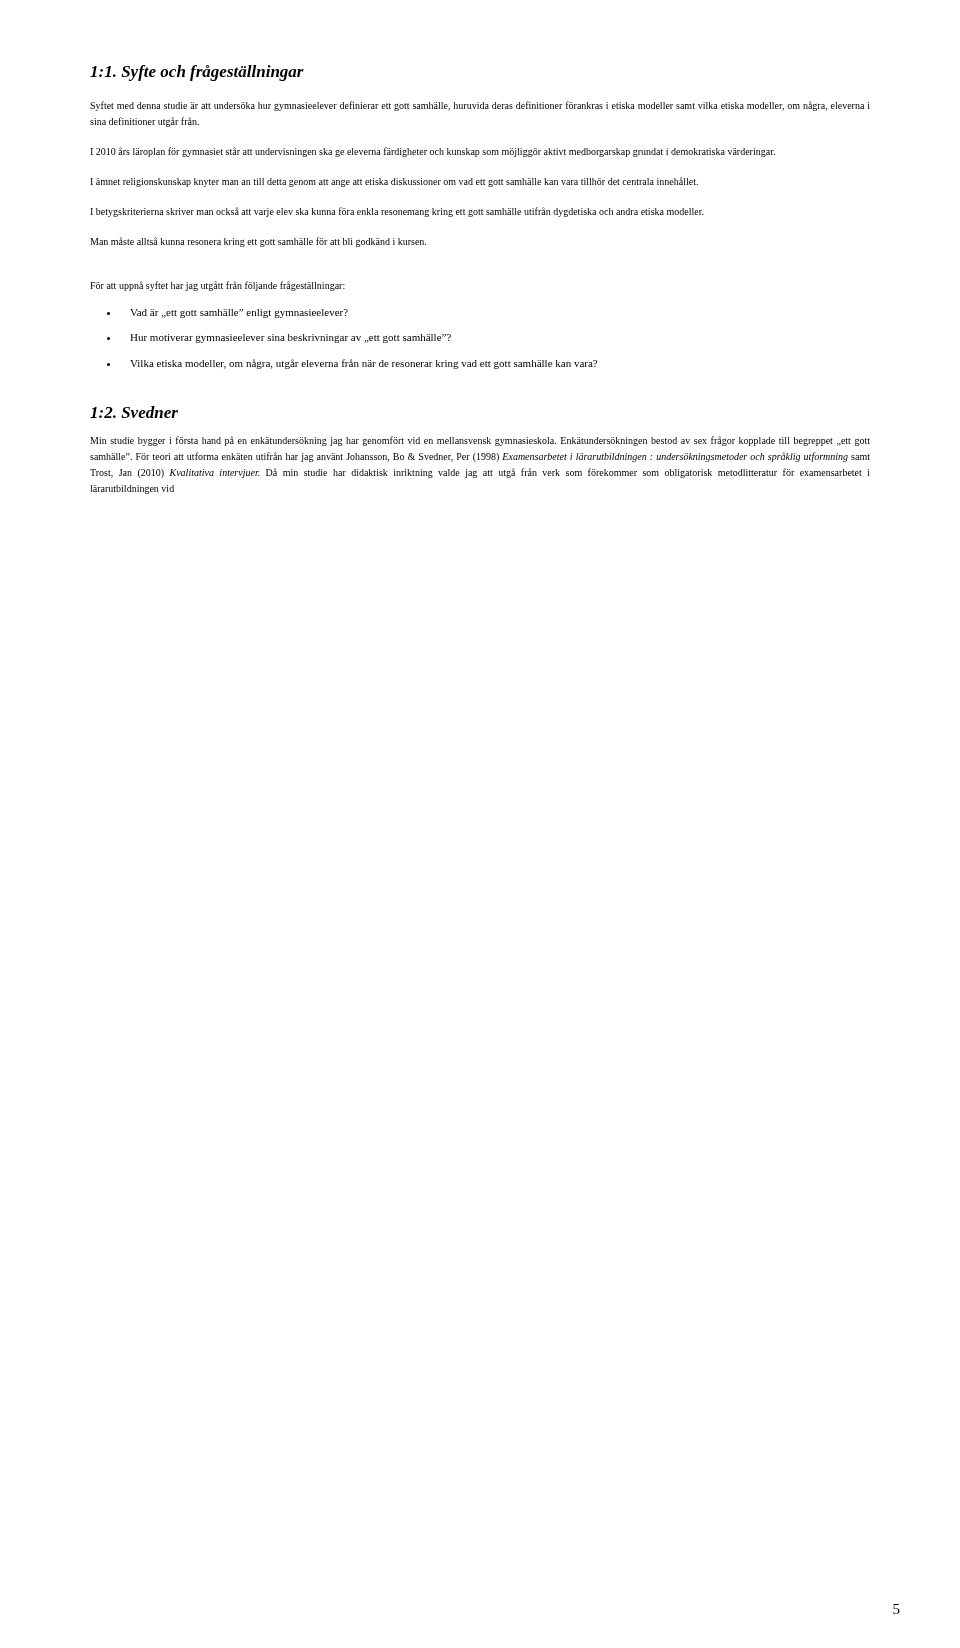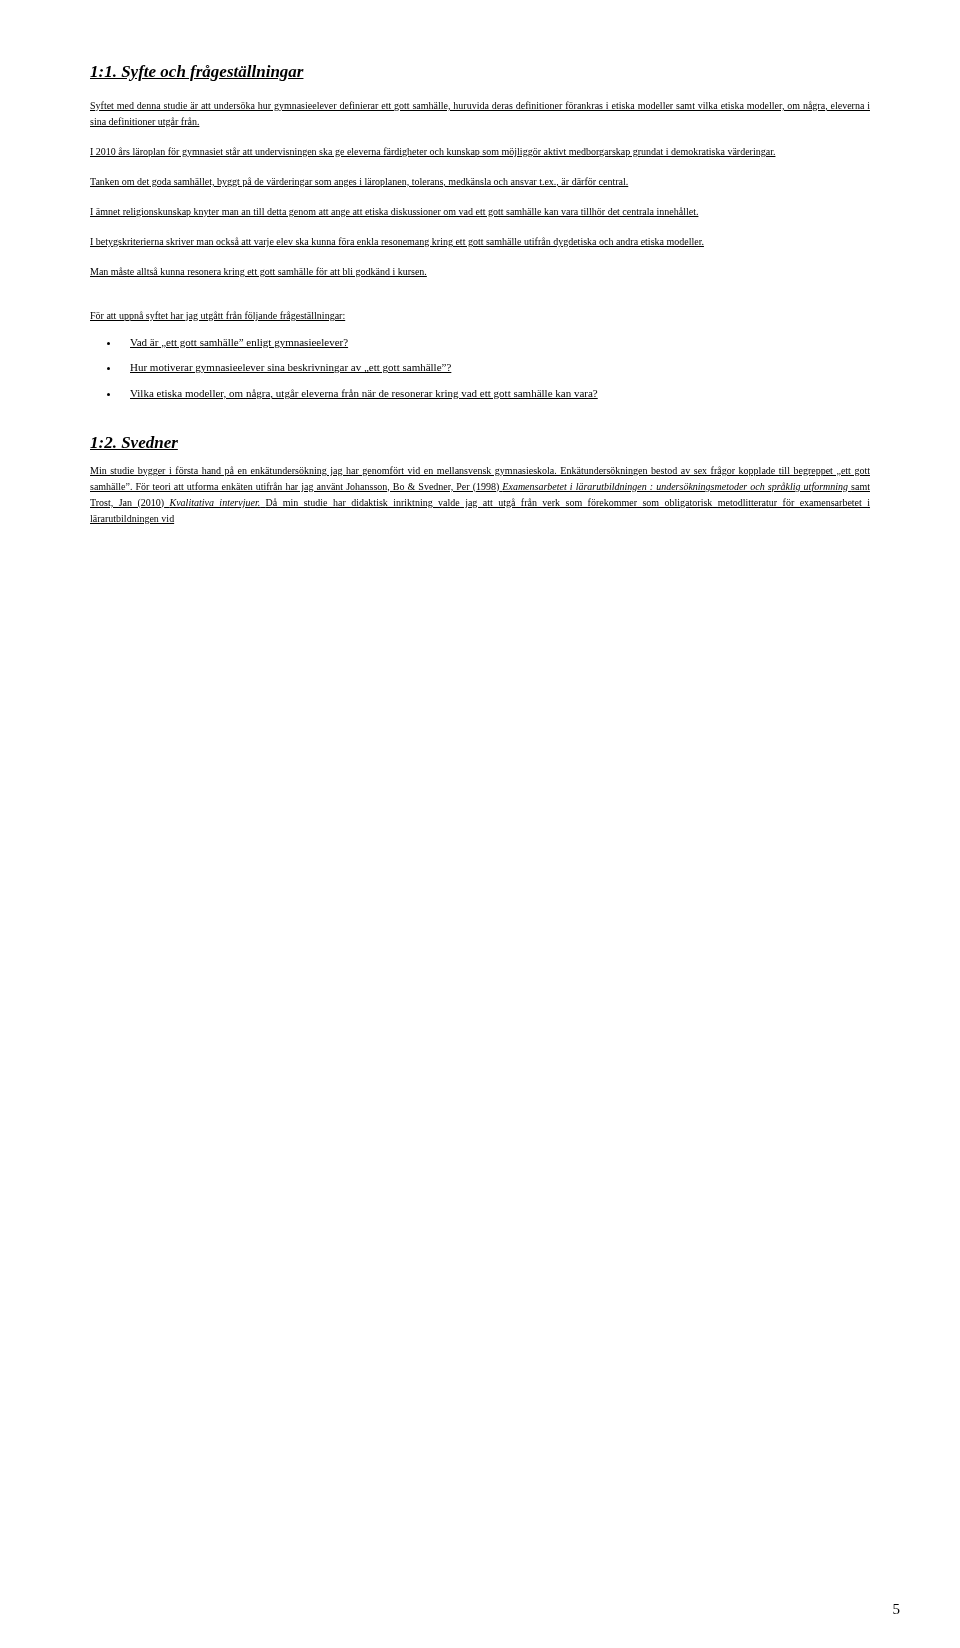--- a/index.html
+++ b/index.html
@@ -16,21 +16,20 @@
       width: 960px;
       min-height: 1648px;
     }
 
     .page {
       width: 960px;
       min-height: 1648px;
       background: #ffffff;
       padding: 60px 90px 60px 90px;
       position: relative;
-      text-decoration: underline;
     }
 
     .section-title {
       font-size: 17px;
       font-weight: bold;
       font-style: italic;
       margin-bottom: 14px;
       line-height: 1.4;
     }
 
@@ -86,21 +85,20 @@
 <body>
 
 <div class="page">
 
   <h2 class="section-title">1:1. Syfte och frågeställningar</h2>
 
   <p class="body-text">Syftet med denna studie är att undersöka hur gymnasieelever definierar ett gott samhälle, huruvida deras definitioner förankras i etiska modeller samt vilka etiska modeller, om några, eleverna i sina definitioner utgår från.</p>
 
   <p class="body-text">I 2010 års läroplan för gymnasiet står att undervisningen ska ge eleverna färdigheter och kunskap som möjliggör aktivt medborgarskap grundat i demokratiska värderingar.</p>
 
-  <p class="body-text">Tanken om det goda samhället, byggt på de värderingar som anges i läroplanen, tolerans, medkänsla och ansvar t.ex., är därför central.</p>
 
   <p class="body-text">I ämnet religionskunskap knyter man an till detta genom att ange att etiska diskussioner om vad ett gott samhälle kan vara tillhör det centrala innehållet.</p>
 
   <p class="body-text">I betygskriterierna skriver man också att varje elev ska kunna föra enkla resonemang kring ett gott samhälle utifrån dygdetiska och andra etiska modeller.</p>
 
   <p class="body-text">Man måste alltså kunna resonera kring ett gott samhälle för att bli godkänd i kursen.</p>
 
   <p class="body-text frage-gap">För att uppnå syftet har jag utgått från följande frågeställningar:</p>
 
   <ul class="bullet-list">

